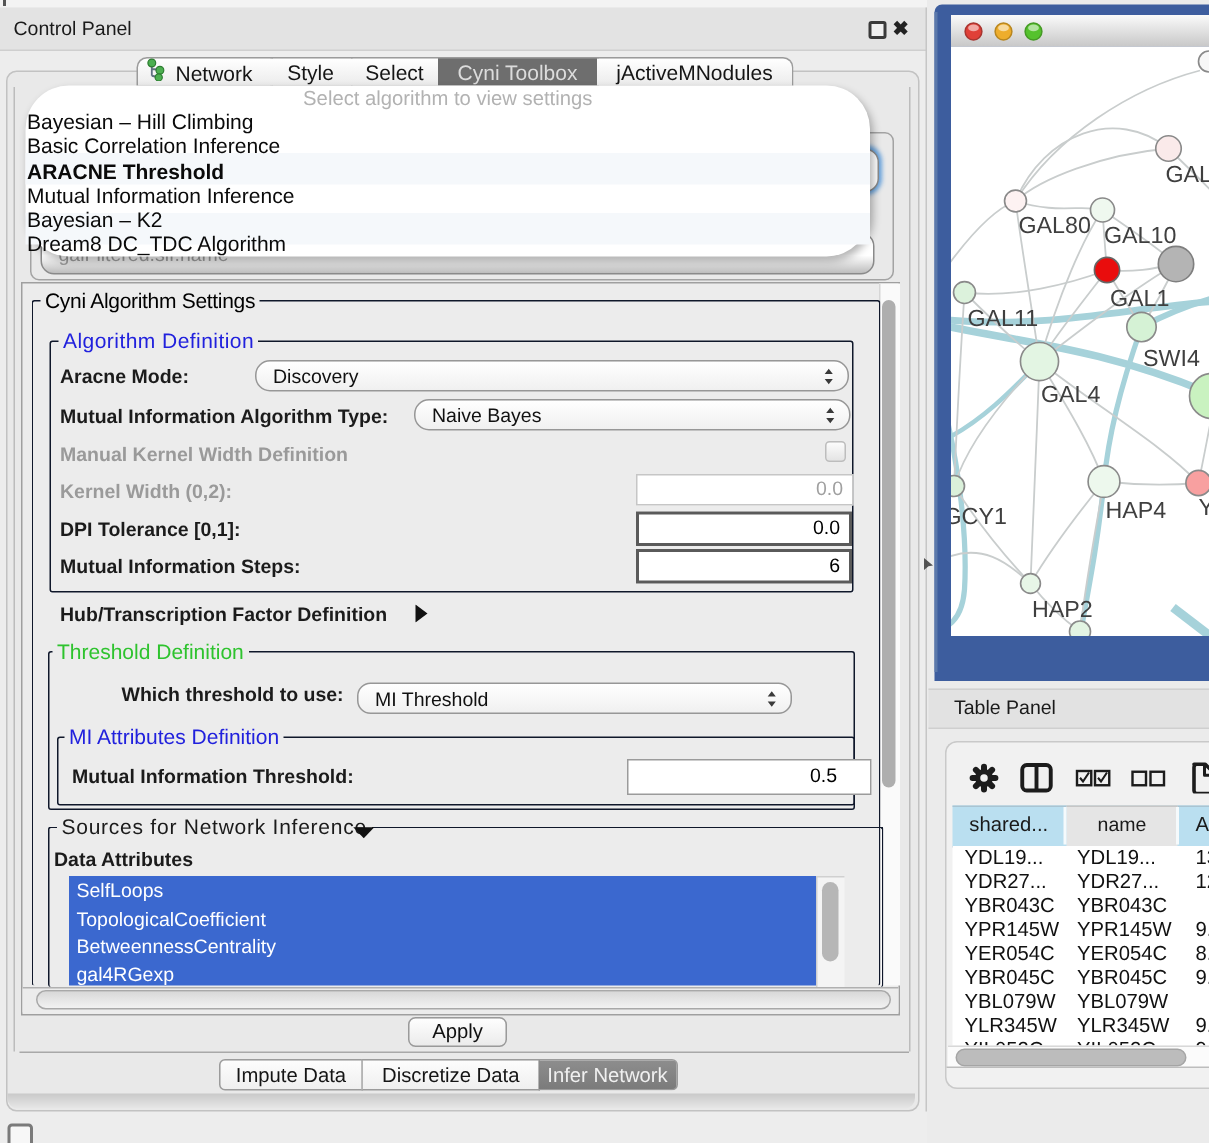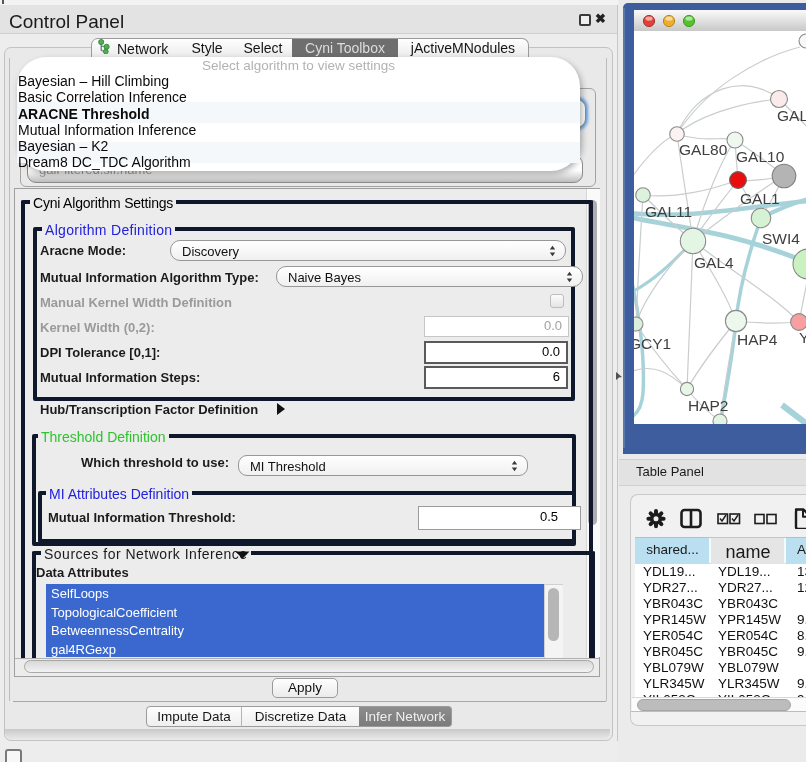--- a/index.html
+++ b/index.html
@@ -4,35 +4,35 @@
 html,body{margin:0;padding:0;}
 body{width:806px;height:762px;position:relative;overflow:hidden;background:#ededed;
  font-family:"Liberation Sans",sans-serif;-webkit-font-smoothing:antialiased;}
 .abs{position:absolute;}
 .b{font-weight:bold;}
 .lbl{position:absolute;font-size:13px;font-weight:bold;color:#1b1b1b;white-space:nowrap;text-align:center;}
 .combo{position:absolute;background:linear-gradient(#ffffff,#f0f0f0);border:1px solid #979797;border-radius:10px;
  font-size:13px;color:#111;}
 .combo .ct{position:absolute;left:11px;top:50%;transform:translateY(-50%);white-space:nowrap;}
 .fld{position:absolute;background:#fff;font-size:13px;text-align:right;}
-.fs{position:absolute;border:4px solid #0f172a;border-radius:2px;}
+.fs{position:absolute;border:1px solid #0f172a;border-radius:2px;}
 .fs>span{position:absolute;top:-9px;left:8px;background:#ececec;padding:0 3px;font-size:14px;white-space:nowrap;}
 .tab{position:absolute;top:38px;height:18px;border:1px solid #9b9b9b;border-left:none;
  background:linear-gradient(#ffffff,#ebebeb);font-size:14px;color:#151515;text-align:center;line-height:18px;white-space:nowrap;}
 .btab{position:absolute;top:706px;height:19px;border:1px solid #9b9b9b;border-left:none;
  background:linear-gradient(#fdfdfd,#efefef);font-size:13.5px;color:#151515;text-align:center;line-height:19px;}
 .trow{position:absolute;font-size:13.5px;color:#111;white-space:nowrap;}
 </style></head>
 <body>
 
 <div class="abs" style="left:0;top:0;width:618px;height:762px;background:#ededed;"></div>
 <div class="abs" style="left:0;top:0;width:618px;height:5px;background:#f3f3f3;"></div>
 <div class="abs" style="left:2px;top:0;width:2px;height:4px;background:#555;"></div>
 <div class="abs" style="left:0;top:5px;width:618px;height:28px;background:#e3e3e3;border-bottom:1px solid #cfcfcf;"></div>
-<div class="abs" style="left:9px;top:11px;font-size:19px;color:#1a1a1a;">Control Panel</div>
+<div class="abs" style="left:9px;top:11px;font-size:13px;color:#1a1a1a;">Control Panel</div>
 <div class="abs" style="left:579px;top:14px;width:8px;height:8px;border:2px solid #3a3a3a;border-radius:2px;background:#f0f0f0;"></div>
 <div class="abs" style="left:595px;top:11px;font-size:13px;font-weight:bold;color:#222;">✖</div>
 <div class="abs" style="left:617px;top:5px;width:1px;height:736px;background:#c6c6c6;"></div>
 
 <div class="abs" style="left:4px;top:47px;width:607px;height:692px;background:#e9e9e9;border:1px solid #c2c2c2;border-radius:7px;"></div>
 
 <div class="abs" style="left:5px;top:729px;width:605px;height:10px;background:linear-gradient(#c9c9c9,#e7e7e7);border-radius:0 0 7px 7px;"></div>
 
 <div class="tab" style="left:91px;width:89px;border-left:1px solid #9b9b9b;border-radius:7px 0 0 0;"></div>
 <div class="abs" style="left:117px;top:41px;font-size:14px;color:#151515;">Network</div>
@@ -67,21 +67,21 @@
     <span style="color:#2121dd;left:5px;letter-spacing:0.3px;">Algorithm Definition</span>
   </div>
 <div class="lbl" style="left:40px;top:243px;">Aracne Mode:</div>
 <div class="combo" style="left:170px;top:240px;width:394px;height:19px;">
     <span class="ct">Discovery</span>
  <svg class="abs" style="right:9px;top:4px;" width="7" height="12" viewBox="0 0 7 12">
       <path d="M0.8 4.4 L3.5 0.8 L6.2 4.4 Z M0.8 7.6 L3.5 11.2 L6.2 7.6 Z" fill="#3a3a3a"></path>
     </svg>
   </div>
 <div class="lbl" style="left:40px;top:270px;">Mutual Information Algorithm Type:</div>
-<div class="combo" style="left:276px;top:266px;width:289px;height:19px;padding-left:16px;">
+<div class="combo" style="left:276px;top:266px;width:289px;height:19px;">
     <span class="ct">Naive Bayes</span>
  <svg class="abs" style="right:9px;top:4px;" width="7" height="12" viewBox="0 0 7 12">
       <path d="M0.8 4.4 L3.5 0.8 L6.2 4.4 Z M0.8 7.6 L3.5 11.2 L6.2 7.6 Z" fill="#3a3a3a"></path>
     </svg>
   </div>
 <div class="lbl" style="left:40px;top:295px;color:#9a9a9a;">Manual Kernel Width Definition</div>
 <div class="abs" style="left:550px;top:294px;width:12px;height:12px;border:1px solid #bdbdbd;border-radius:3px;background:linear-gradient(#fcfcfc,#e4e4e4);"></div>
 <div class="lbl" style="left:40px;top:320px;color:#9a9a9a;">Kernel Width (0,2):</div>
 <div class="fld" style="left:424px;top:316px;width:137px;height:18px;border:1px solid #c6c6c6;color:#a0a0a0;padding:1px 6px 0 0;">0.0</div>
 <div class="lbl" style="left:40px;top:345px;">DPI Tolerance [0,1]:</div>
@@ -257,21 +257,21 @@
    <rect x="122" y="6.5" width="9" height="9"></rect>
   </g>
   <path d="M151,1.5 h7.5 l7,7 v10.5 a2,2 0 0 1 -2,2 h-10.5 a2,2 0 0 1 -2,-2 v-15.5 a2,2 0 0 1 2,-2 Z" stroke-width="2.4" stroke-linejoin="round"></path>
   <path d="M158,2 v6.8 h7.2" stroke-width="2" stroke-linejoin="round"></path>
  </g>
 </svg>
 
 <div class="abs" style="left:635px;top:537px;width:171px;height:26px;background:#badff0;border-top:1px solid #a9c4d2;border-bottom:1px solid #8da8b5;"></div>
 <div class="abs" style="left:711px;top:537px;width:74px;height:26px;background:#e5e5e5;border-top:1px solid #c6c6c6;border-bottom:1px solid #9a9a9a;"></div>
 <div class="abs" style="left:635px;top:542px;width:75px;text-align:center;font-size:13.5px;color:#1a1a1a;">shared...</div>
-<div class="abs" style="left:711px;top:542px;width:74px;text-align:center;font-size:18px;color:#1a1a1a;">name</div>
+<div class="abs" style="left:711px;top:542px;width:74px;text-align:center;font-size:13px;color:#1a1a1a;">name</div>
 <div class="abs" style="left:797px;top:542px;font-size:13.5px;color:#1a1a1a;">A</div>
 <div class="abs" style="left:709px;top:538px;width:2px;height:25px;background:#f5fafc;"></div>
 <div class="abs" style="left:784px;top:538px;width:2px;height:25px;background:#f5fafc;"></div>
 
 <div class="abs" style="left:635px;top:564px;width:171px;height:133px;overflow:hidden;background:#fff;">
  <div class="trow" style="left:8px;top:0;line-height:16px;">YDL19...<br>YDR27...<br>YBR043C<br>YPR145W<br>YER054C<br>YBR045C<br>YBL079W<br>YLR345W<br>YIL052C</div>
  <div class="trow" style="left:83px;top:0;line-height:16px;">YDL19...<br>YDR27...<br>YBR043C<br>YPR145W<br>YER054C<br>YBR045C<br>YBL079W<br>YLR345W<br>YIL052C</div>
  <div class="trow" style="left:162px;top:0;line-height:16px;">13<br>12<br>&nbsp;<br>9.<br>8.<br>9.<br>&nbsp;<br>9.<br>9.</div>
 </div>
 

